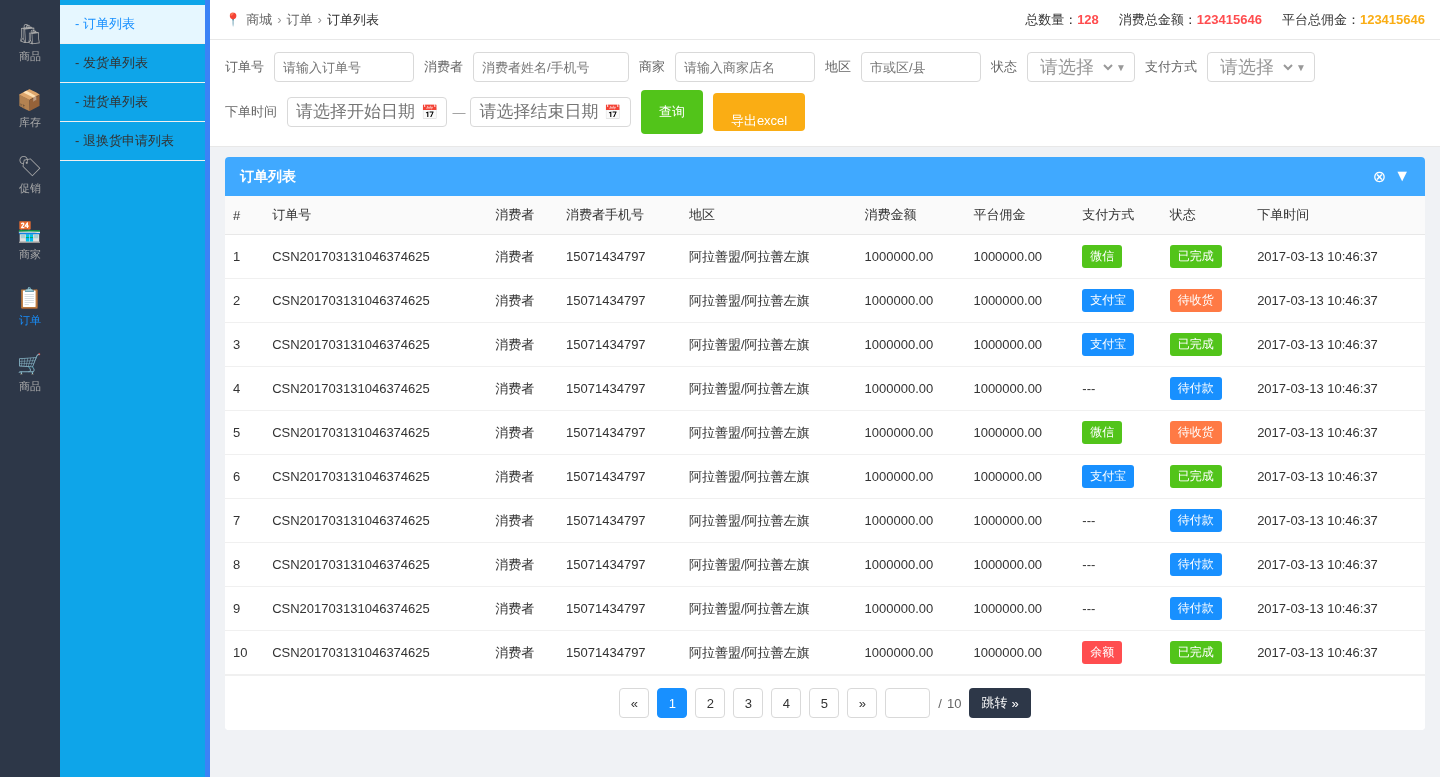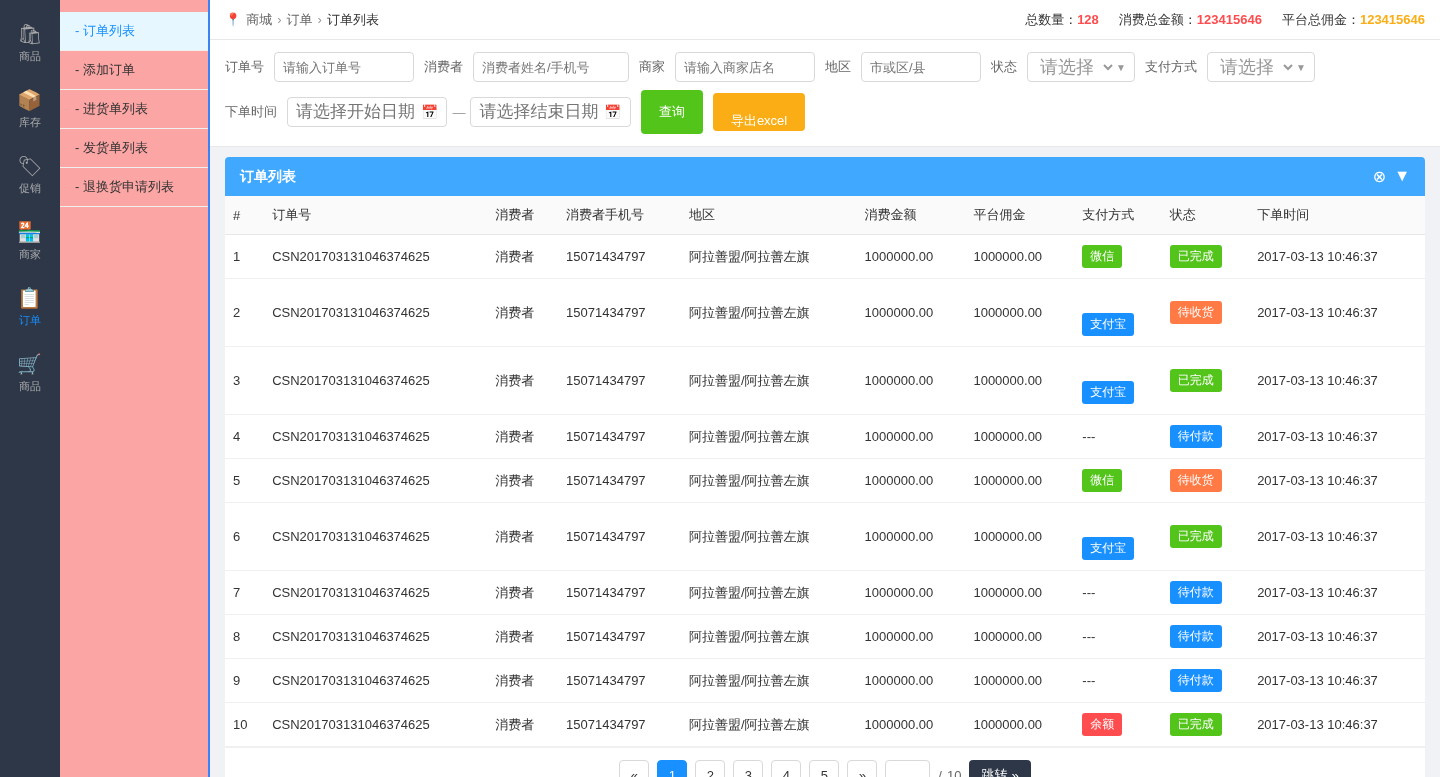--- a/index.html
+++ b/index.html
@@ -25,24 +25,24 @@
       cursor: pointer;
       font-size: 11px;
       color: #aaa;
     }
     .sidebar-item.active { color: #1890ff; }
     .sidebar-icon { font-size: 20px; margin-bottom: 3px; }
 
     
     .sidebar2 {
       width: 150px;
-      background: #fca5a5;
-      border-right: 2px solid #3b82f6;
+      background: #0ea5e9;
+      border-right: 5px solid #3b82f6;
       flex-shrink: 0;
-      padding-top: 12px;
+      padding-top: 5px;
     }
     .sidebar2-item {
       padding: 10px 15px;
       cursor: pointer;
       color: #333;
       font-size: 13px;
       border-bottom: 1px solid #f0f0f0;
     }
     .sidebar2-item.active { color: #1890ff; background: #e6f7ff; }
 
@@ -200,21 +200,21 @@
     .badge {
       display: inline-block;
       padding: 3px 8px;
       border-radius: 3px;
       font-size: 12px;
       color: #fff;
       text-align: center;
       white-space: nowrap;
     }
     .badge-wechat { background: #52c41a; }
-    .badge-alipay { background: #1890ff; margin-top: 24px; }
+    .badge-alipay { background: #1890ff; }
     .badge-balance { background: #ff4d4f; }
     .badge-completed { background: #52c41a; }
     .badge-pending-receipt { background: #ff7a45; }
     .badge-pending-payment { background: #1890ff; }
 
     
     .pagination-area {
       background: #fff;
       padding: 12px 15px;
       display: flex;
@@ -294,27 +294,24 @@
     <span class="sidebar-icon">🛒</span>
     <span>商品</span>
   </div>
 </div>
 
 <div class="sidebar2">
   <div class="sidebar2-item active">
     <span>- 订单列表</span>
   </div>
   <div class="sidebar2-item">
-    <span>- 添加订单</span>
+    <span>- 发货单列表</span>
   </div>
   <div class="sidebar2-item">
     <span>- 进货单列表</span>
-  </div>
-  <div class="sidebar2-item">
-    <span>- 发货单列表</span>
   </div>
   <div class="sidebar2-item">
     <span>- 退换货申请列表</span>
   </div>
 </div>
 
 <div class="main">
 
   <div class="header">
     <div class="breadcrumb">

